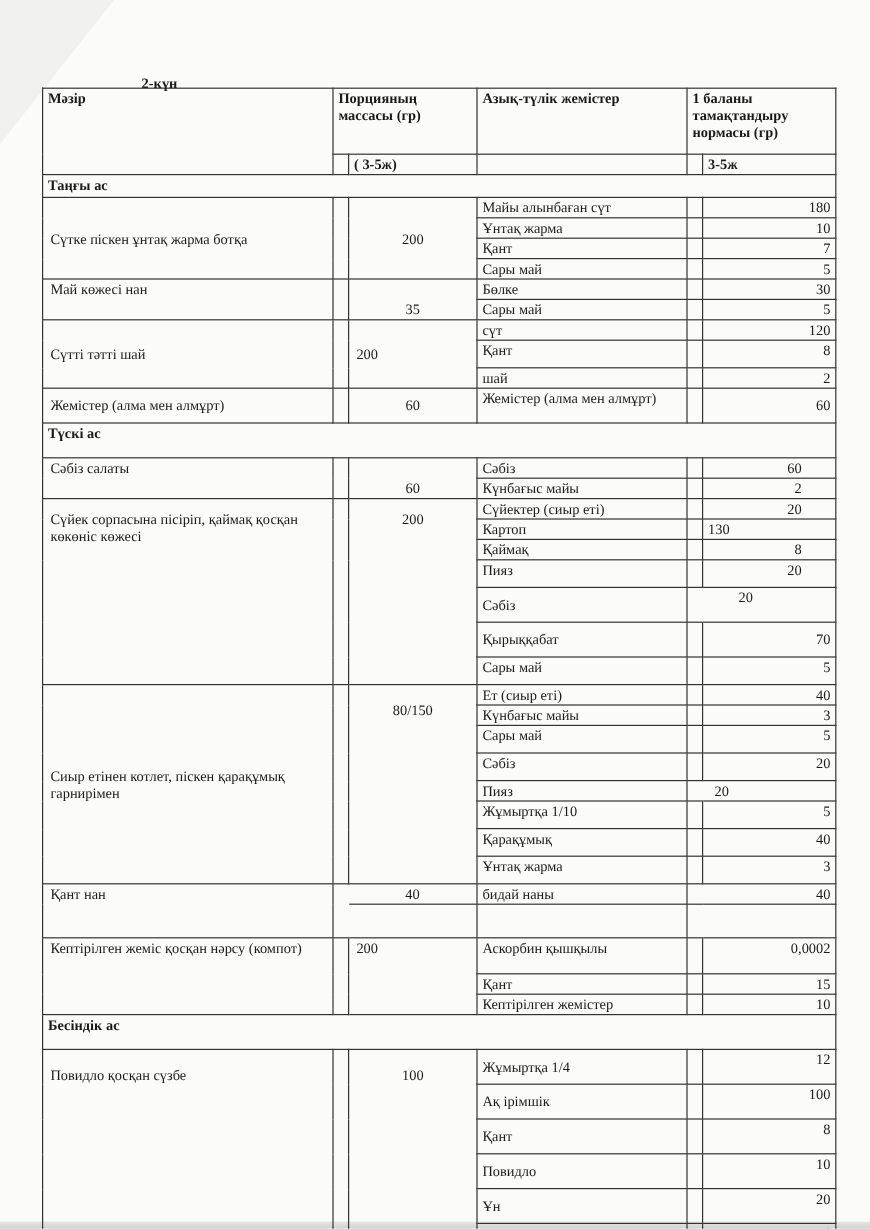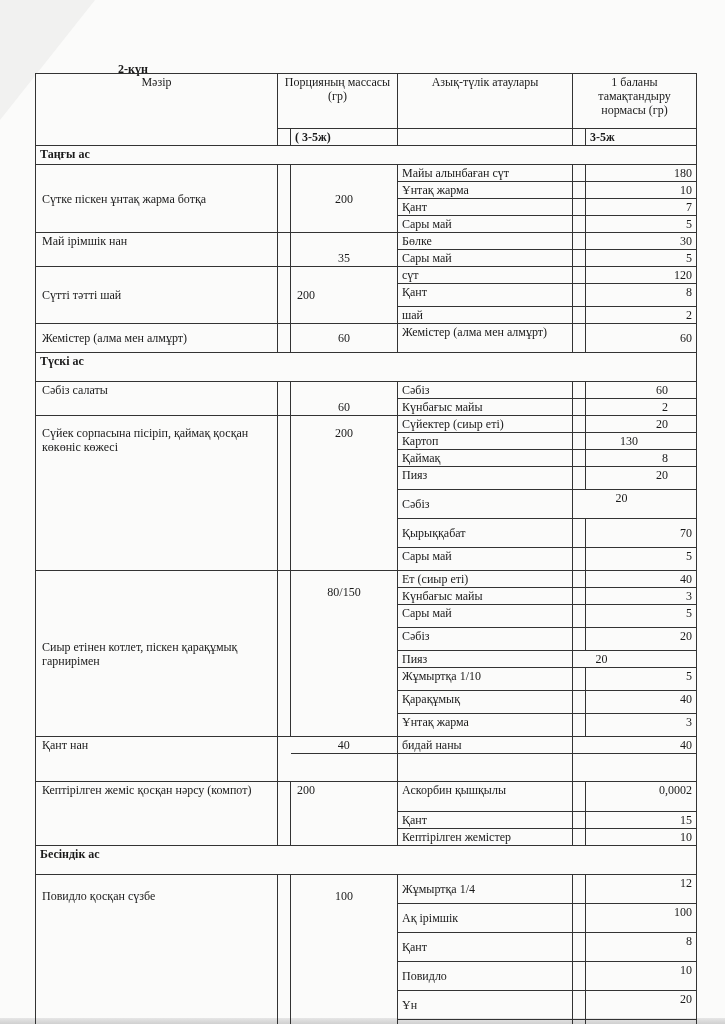--- a/index.html
+++ b/index.html
@@ -35,21 +35,21 @@
     padding: 1px 4px;
     vertical-align: top;
     line-height: 14px;
   }
   col.c-menu { width: 242px; }
   col.c-sub1 { width: 13px; }
   col.c-portion { width: 107px; }
   col.c-product { width: 175px; }
   col.c-sub2 { width: 13px; }
   col.c-norm { width: 111px; }
-  th { font-weight: normal; text-align: center; }
+  th { font-weight: bold; text-align: left; }
   .hdr th { height: 52px; padding-top: 4px; }
   .subhdr td { font-weight: bold; height: 14px; margin-top: 25px; }
   .section td {
     text-align: left; font-weight: bold; height: 16px;
   }
   .section.tall td { height: 26px; }
   .center { text-align: center; }
   .mid { vertical-align: middle !important; margin-top: 32px; }
   .bot { vertical-align: bottom !important; }
   .dish { padding-left: 6px !important; }
@@ -76,21 +76,21 @@
       <col class="c-portion">
       <col class="c-product">
       <col class="c-sub2">
       <col class="c-norm">
   </colgroup>
   <tbody>
 
     <tr class="hdr">
       <th rowspan="2">Мәзір</th>
       <th colspan="2">Порцияның массасы (гр)</th>
-      <th colspan="1">Азық-түлік атаулары</th>
+      <th colspan="1">Азық-түлік жемістер</th>
       <th colspan="2">1 баланы тамақтандыру нормасы  (гр)</th>
     </tr>
     <tr class="subhdr">
       <td></td>
       <td>( 3-5ж)</td>
       <td></td>
       <td></td>
       <td>3-5ж</td>
     </tr>
 
@@ -116,21 +116,21 @@
       <td></td>
       <td class="num">7</td>
     </tr>
     <tr class="r">
       <td>Сары май</td>
       <td></td>
       <td class="num">5</td>
     </tr>
 
     <tr class="r">
-      <td rowspan="2" class="dish">Май ірімшік нан</td>
+      <td rowspan="2" class="dish">Май көжесі нан</td>
       <td rowspan="2"></td>
       <td rowspan="2" class="center bot">35</td>
       <td>Бөлке</td>
       <td></td>
       <td class="num">30</td>
     </tr>
     <tr class="r">
       <td>Сары май</td>
       <td></td>
       <td class="num">5</td>
@@ -186,21 +186,21 @@
       <td rowspan="7" class="dish" style="padding-top:10px">Сүйек сорпасына пісіріп, қаймақ қосқан көкөніс көжесі</td>
       <td rowspan="7"></td>
       <td rowspan="7" class="center" style="padding-top:10px">200</td>
       <td>Сүйектер (сиыр еті)</td>
       <td></td>
       <td class="num" style="text-align:right;padding-right:28px">20</td>
     </tr>
     <tr class="r">
       <td>Картоп</td>
       <td></td>
-      <td class="num" style="text-align:center;padding-right:28px">130</td>
+      <td class="num" style="text-align:left;padding-right:28px">130</td>
     </tr>
     <tr class="r">
       <td>Қаймақ</td>
       <td></td>
       <td class="num" style="text-align:right;padding-right:28px">8</td>
     </tr>
     <tr class="rt">
       <td>Пияз</td>
       <td></td>
       <td class="num" style="text-align:right;padding-right:28px">20</td>

